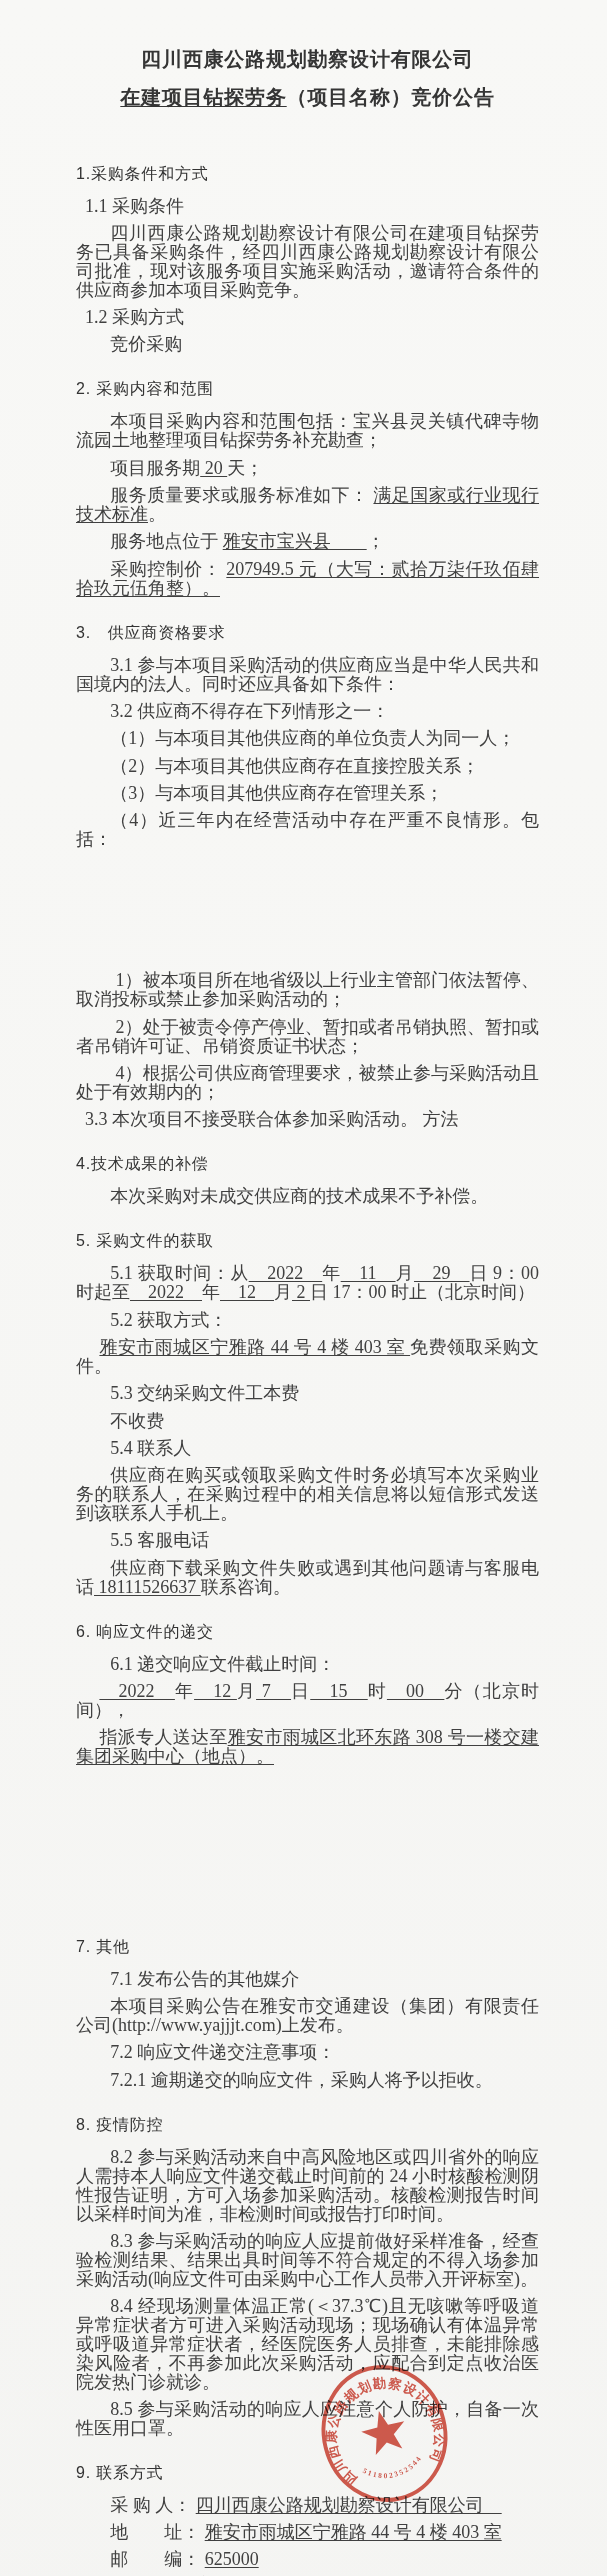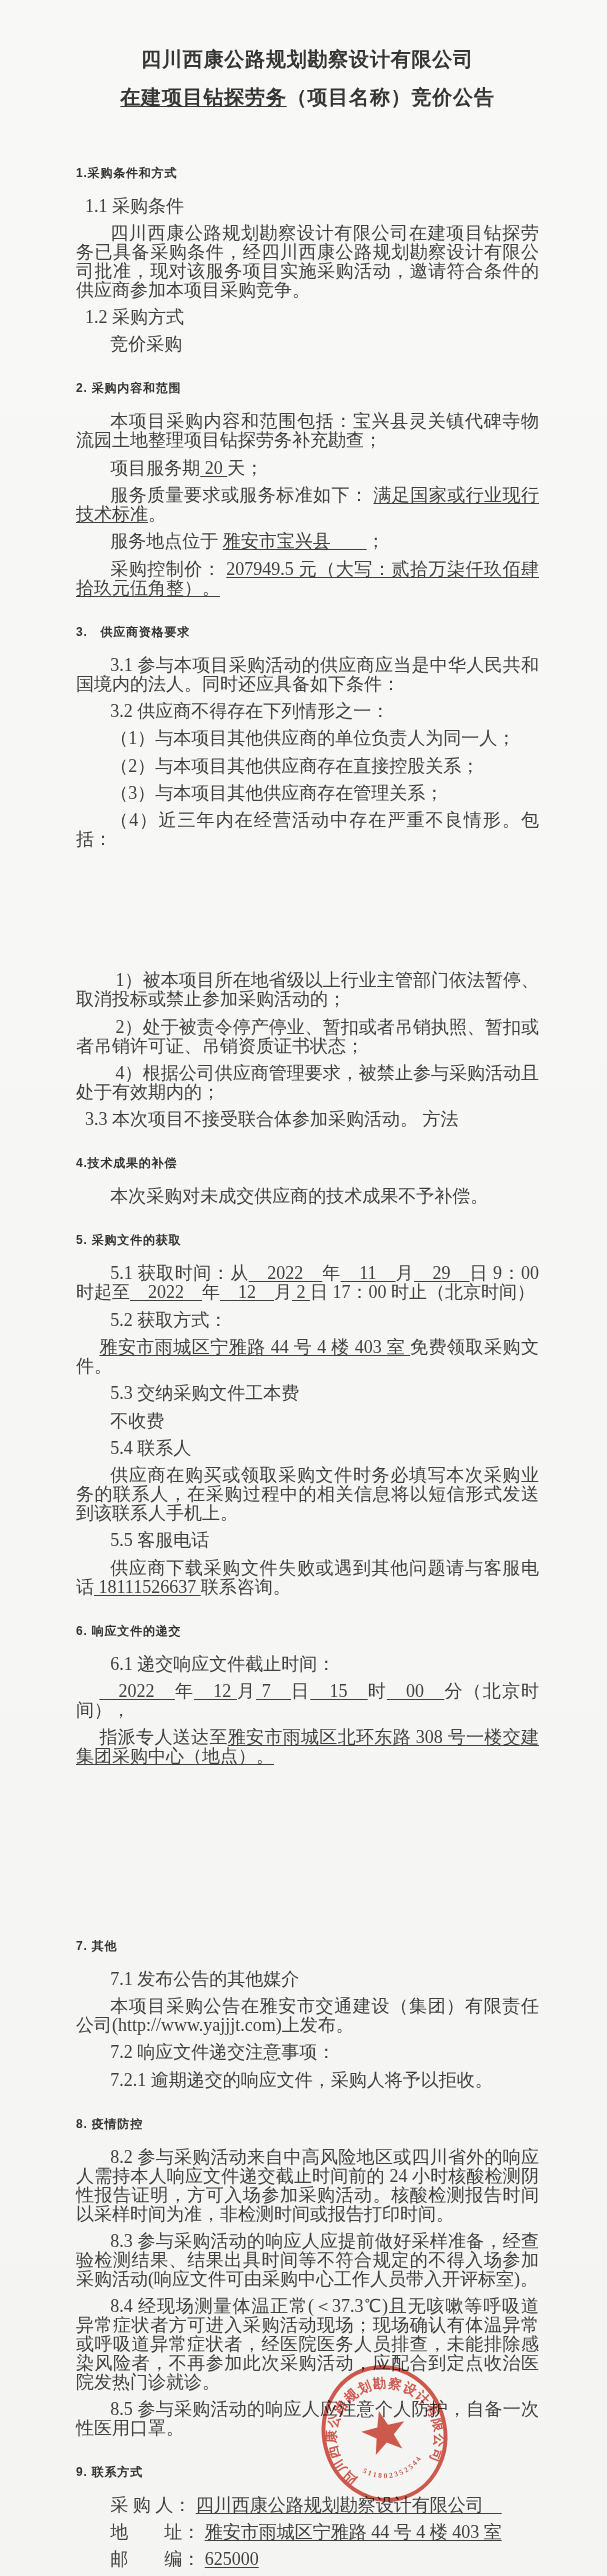--- a/index.html
+++ b/index.html
@@ -21,22 +21,22 @@
     line-height:30px;
     text-align:center;
     color:#353535;
     letter-spacing:0.8px;
   }
   .title + .title { margin-top:7.6px; }
   .u { text-decoration:underline; text-underline-offset:2.3px; text-decoration-thickness:0.8px; }
   .doc-body { margin-top:50px; }
   .h {
     font-family:"Liberation Sans",sans-serif;
-    font-weight:700;
-    font-size:12px;
+    font-weight:400;
+    font-size:16px;
     line-height:23px;
     color:#333;
     letter-spacing:0.8px;
     margin:23px 0 12px;
   }
   .p {
     font-family:"Liberation Serif",serif;
     font-size:18px;
     line-height:19px;
     margin:0 0 8.3px;

